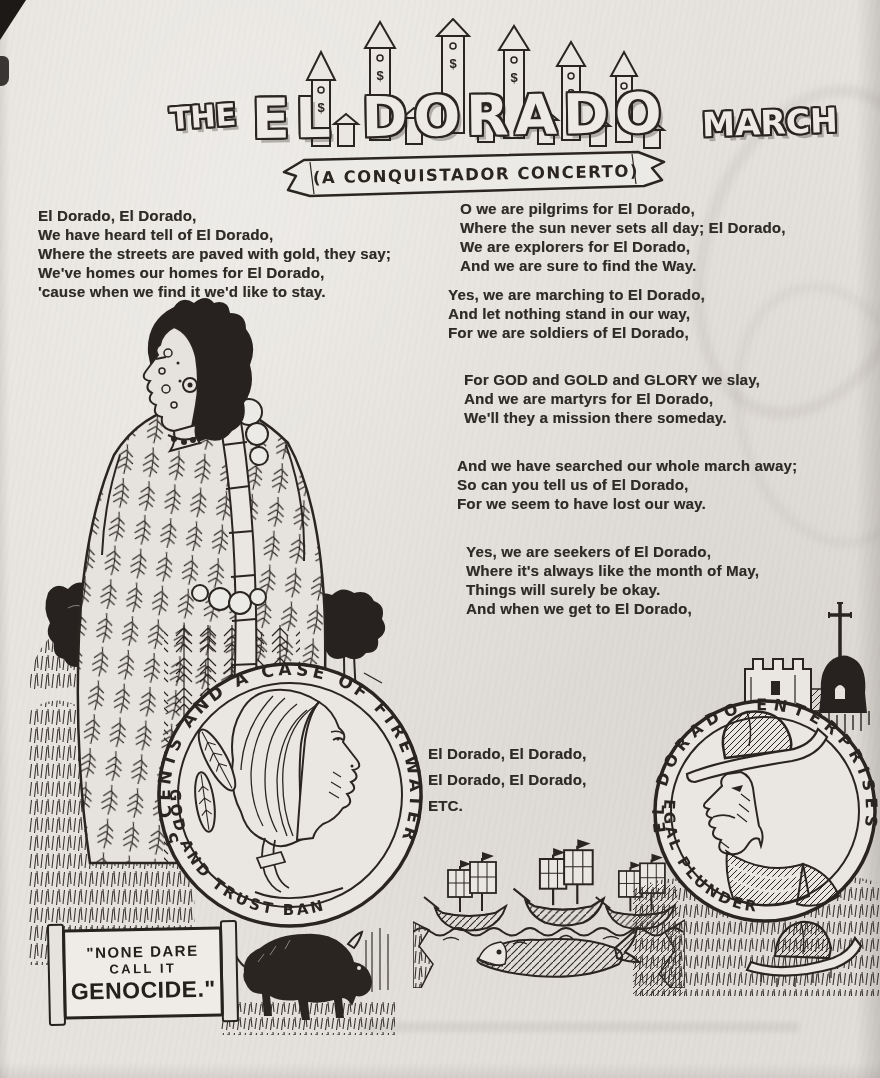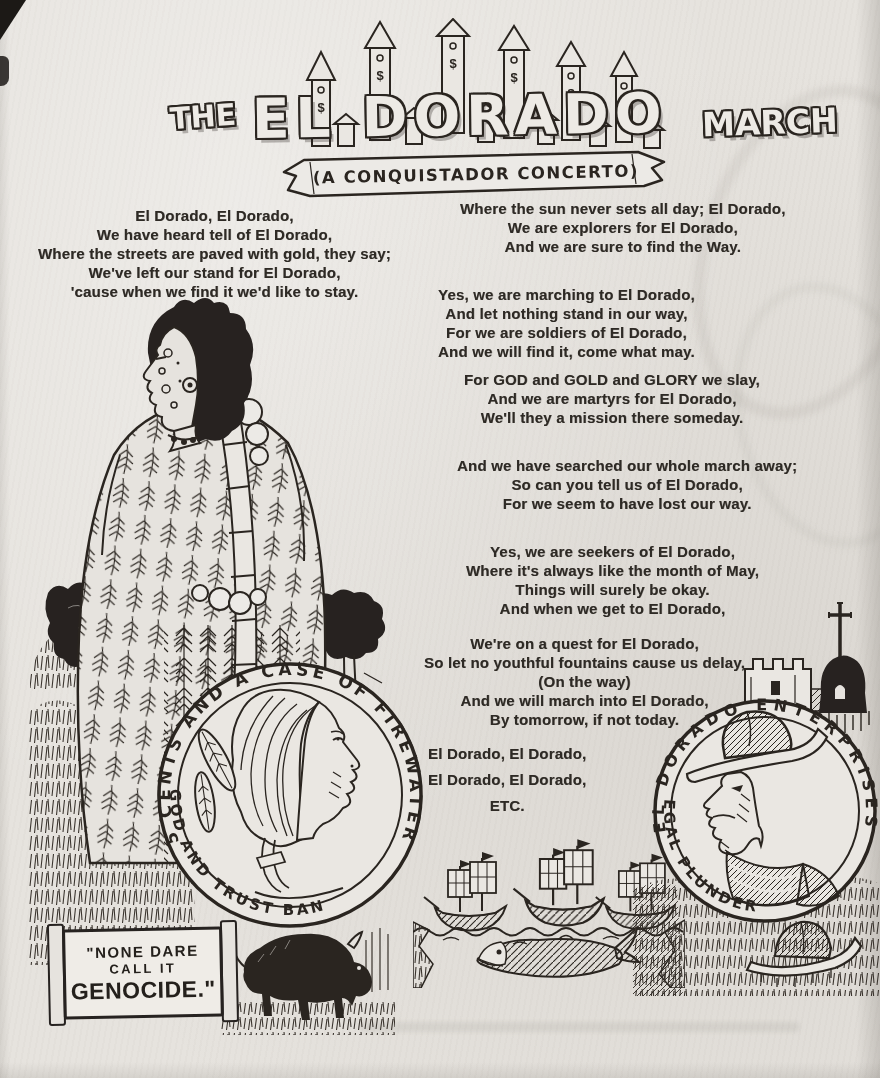--- a/index.html
+++ b/index.html
@@ -10,21 +10,21 @@
     background-image:
       radial-gradient(ellipse at 28% 18%, rgba(255,255,255,0.30), rgba(255,255,255,0) 55%),
       radial-gradient(ellipse at 85% 65%, rgba(120,110,100,0.10), rgba(120,110,100,0) 65%),
       repeating-linear-gradient(100deg, rgba(140,130,120,0.035) 0 2px, rgba(0,0,0,0) 2px 6px);
   }
   .abs{position:absolute;}
   svg{position:absolute;}
   
   .verse{position:absolute;font-size:15px;line-height:19px;font-weight:700;
     letter-spacing:0.2px;white-space:nowrap;color:#2e2a25;
-    text-shadow:0.4px 0.4px 0 rgba(46,42,37,0.45);text-align:center;}
+    text-shadow:0.4px 0.4px 0 rgba(46,42,37,0.45);}
   .verse.wide{line-height:26px;}
   
   .display{position:absolute;font-family:"DejaVu Sans",sans-serif;font-weight:bold;color:#edeae5;
     text-shadow:
       -2px -2px 0 #2a2520, -2px 0 0 #2a2520, -2px 2px 0 #2a2520,
        0 -2px 0 #2a2520,  0 2px 0 #2a2520,
        2px -2px 0 #2a2520, 2px 0 0 #2a2520, 2px 2px 0 #2a2520,
        4px 5px 0 rgba(42,37,32,0.30);
     white-space:nowrap;}
   .t-the{left:170px;top:99px;font-size:30px;transform:rotate(-4deg);}
@@ -376,56 +376,49 @@
   <svg style="left:280px;top:144px" width="396" height="62" viewBox="0 0 396 62">
     <path d="M24 16 L358 8 L384 18 L372 24 L382 36 L364 42 L30 52 L8 46 L16 32 L4 28 Z" fill="#eceae6" stroke="#2a2520" stroke-width="2.5" stroke-linejoin="round"></path>
     <path d="M30 18 L34 50 M352 10 L356 40" stroke="#2a2520" stroke-width="1.2"></path>
     <text x="196" y="36" text-anchor="middle" font-family="DejaVu Sans, sans-serif" font-size="16.5" font-weight="600" letter-spacing="1.5" fill="#2a2520" transform="rotate(-1.2 196 34)">(A CONQUISTADOR CONCERTO)</text>
   </svg>
 
   <div class="verse" style="left:38px;top:206px">
     <div>El Dorado, El Dorado,</div>
     <div>We have heard tell of El Dorado,</div>
     <div>Where the streets are paved with gold, they say;</div>
-    <div>We've left our stand for El Dorado,</div>
+    <div>We've homes our homes for El Dorado,</div>
     <div>'cause when we find it we'd like to stay.</div>
   </div>
   <div class="verse" style="left:460px;top:199px">
+    <div>O we are pilgrims for El Dorado,</div>
     <div>Where the sun never sets all day; El Dorado,</div>
     <div>We are explorers for El Dorado,</div>
     <div>And we are sure to find the Way.</div>
   </div>
-  <div class="verse" style="left:438px;top:285px">
+  <div class="verse" style="left:448px;top:285px">
     <div>Yes, we are marching to El Dorado,</div>
     <div>And let nothing stand in our way,</div>
     <div>For we are soldiers of El Dorado,</div>
-    <div>And we will find it, come what may.</div>
   </div>
   <div class="verse" style="left:464px;top:370px">
     <div>For GOD and GOLD and GLORY we slay,</div>
     <div>And we are martyrs for El Dorado,</div>
     <div>We'll they a mission there someday.</div>
   </div>
   <div class="verse" style="left:457px;top:456px">
     <div>And we have searched our whole march away;</div>
     <div>So can you tell us of El Dorado,</div>
     <div>For we seem to have lost our way.</div>
   </div>
   <div class="verse" style="left:466px;top:542px">
     <div>Yes, we are seekers of El Dorado,</div>
     <div>Where it's always like the month of May,</div>
     <div>Things will surely be okay.</div>
     <div>And when we get to El Dorado,</div>
-  </div>
-  <div class="verse" style="left:424px;top:634px">
-    <div>We're on a quest for El Dorado,</div>
-    <div>So let no youthful fountains cause us delay,</div>
-    <div>(On the way)</div>
-    <div>And we will march into El Dorado,</div>
-    <div>By tomorrow, if not today.</div>
   </div>
   <div class="verse wide" style="left:428px;top:741px">
     <div>El Dorado, El Dorado,</div>
     <div>El Dorado, El Dorado,</div>
     <div>ETC.</div>
   </div>
 
   <div class="sign">
     <div class="sign-post" style="left:-2px"></div>
     <div class="sign-post" style="right:-2px"></div>

